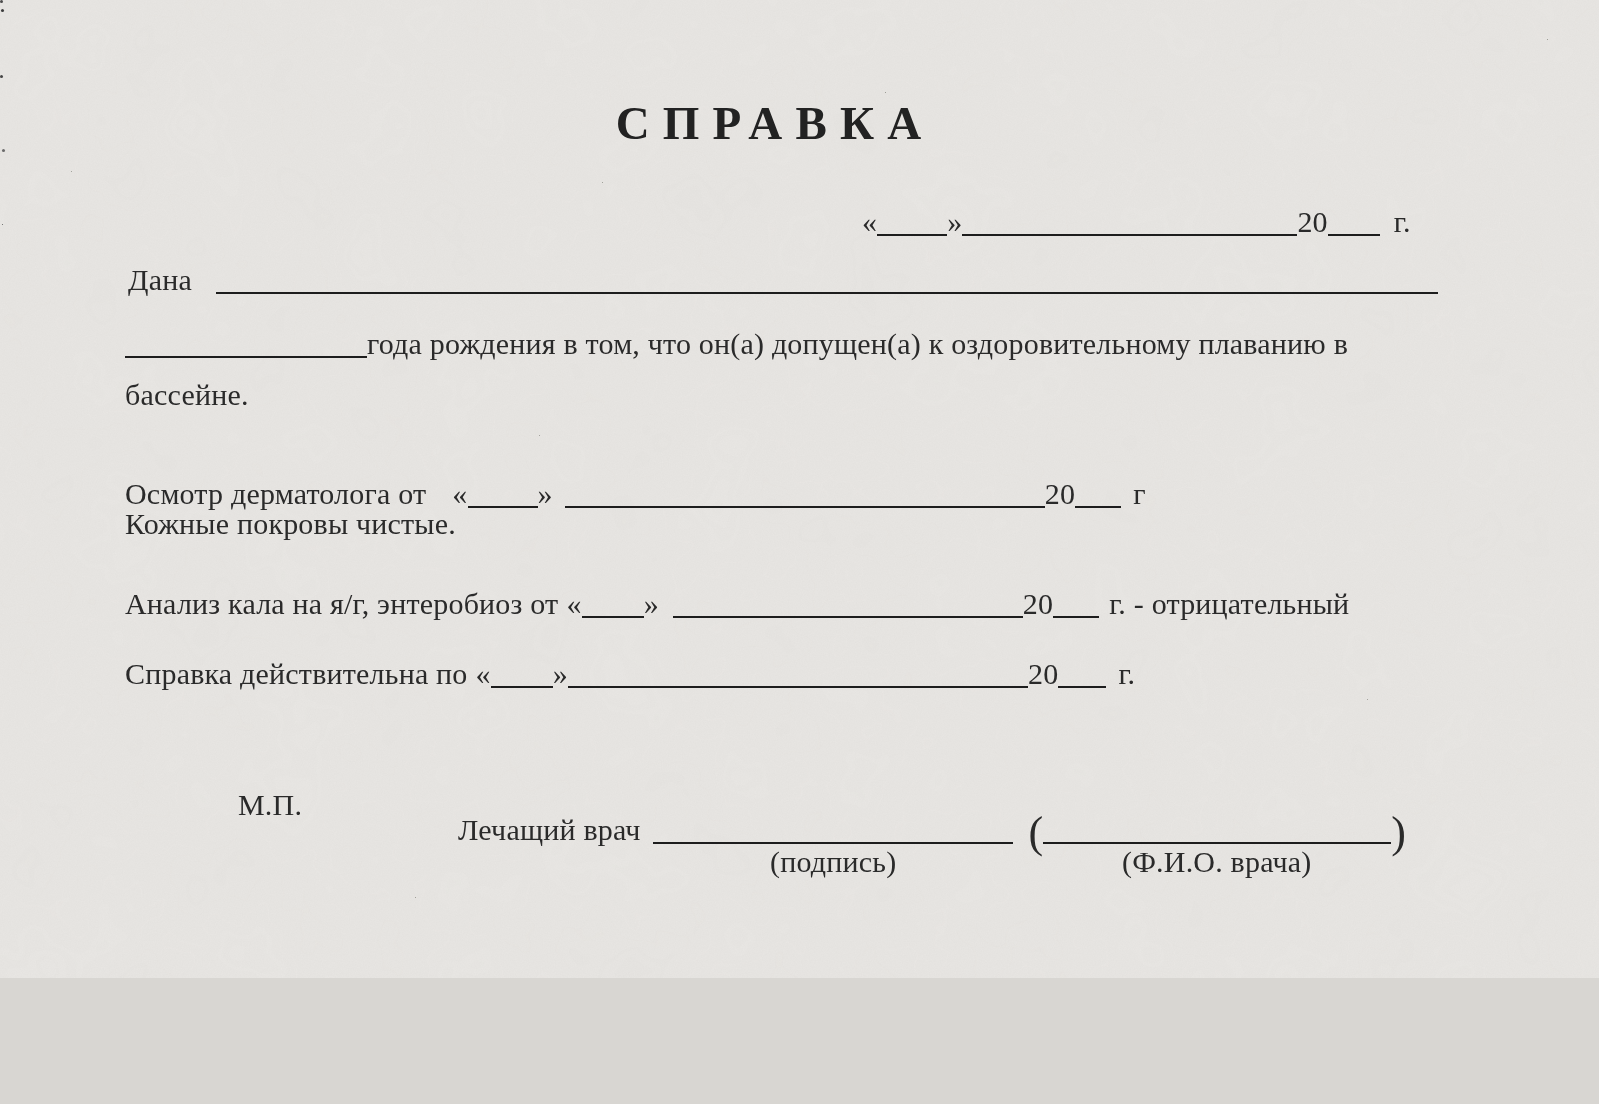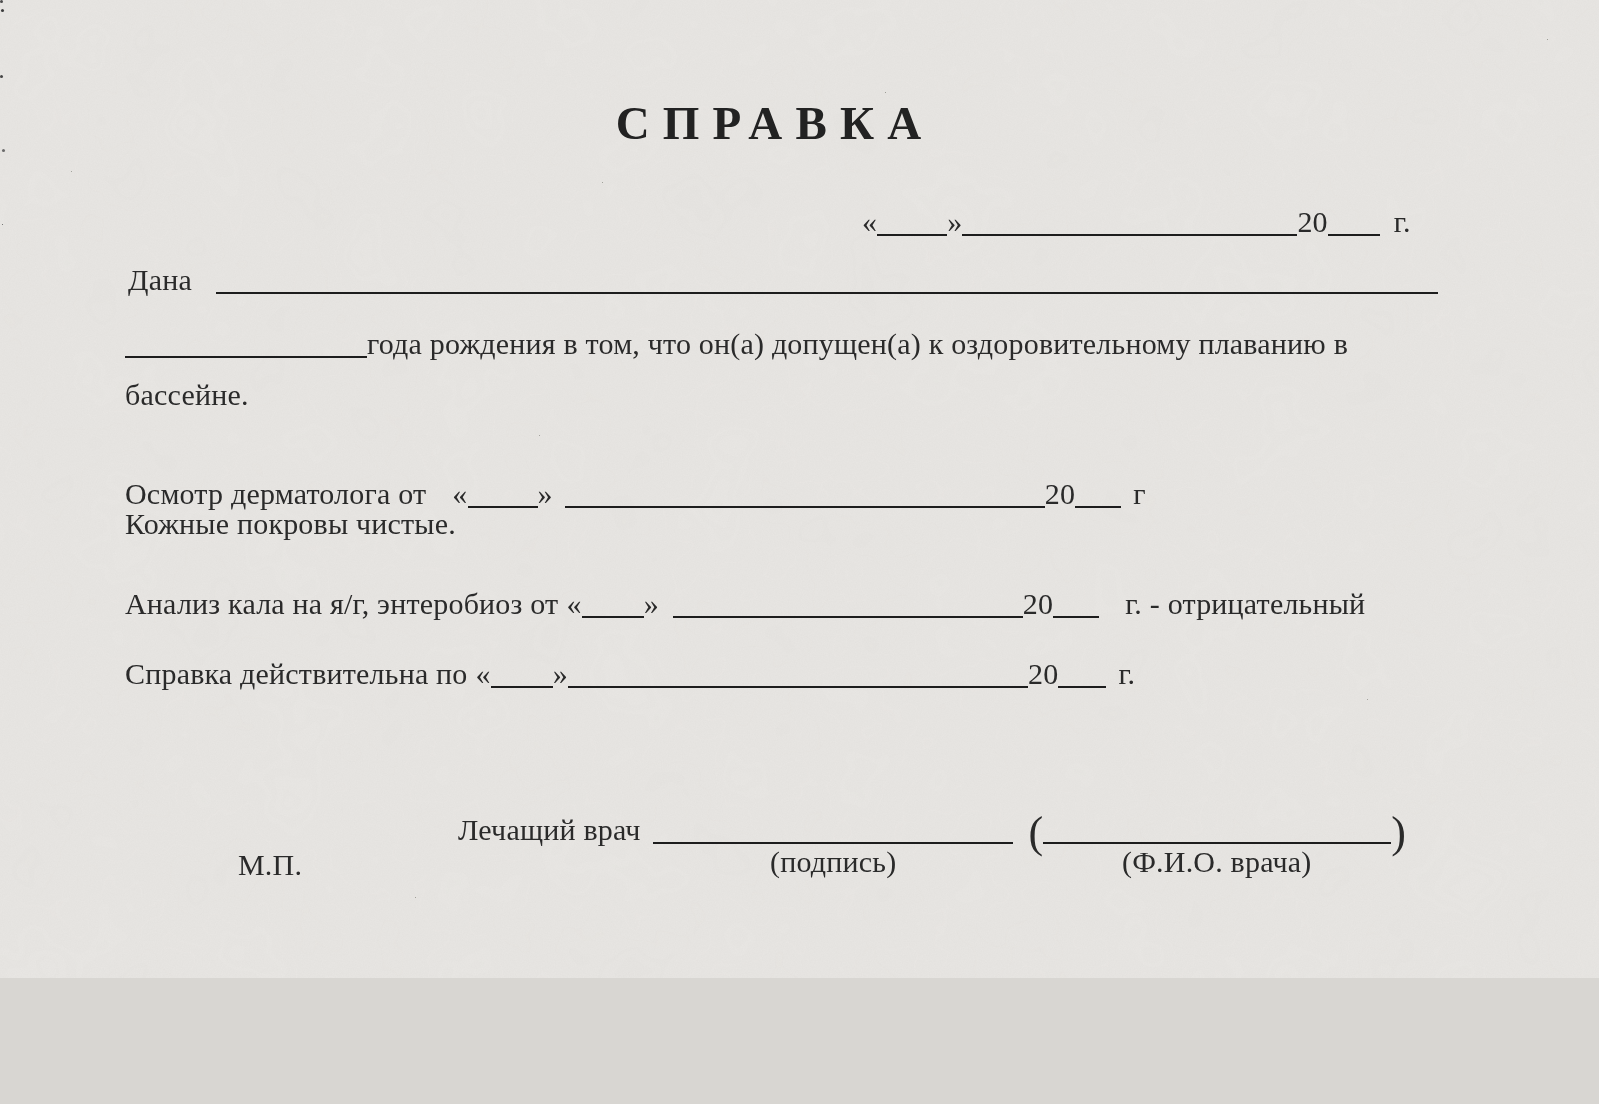--- a/index.html
+++ b/index.html
@@ -28,40 +28,40 @@
     display:inline-block;
     height:1em;
     border-bottom:2px solid var(--line);
     transform:translateY(4px);
   }
   
   .w46{width:46px}.w48{width:48px}.w52{width:52px}.w62{width:62px}
   .w70{width:70px}.w242{width:242px}.w335{width:335px}.w350{width:350px}
   .w348{width:348px}.w360{width:360px}.w460{width:460px}.w480{width:480px}
   .w1222{width:1222px}
-  .gap8{margin-left:8px}.gap10{margin-left:26px}.gap12{margin-left:12px}
+  .gap8{margin-left:8px}.gap10{margin-left:10px}.gap12{margin-left:12px}
   .gap14{margin-left:14px}.gap16{margin-left:16px}.gap24{margin-right:24px}
   .gap26{margin-left:26px}
   #title{
     top:96px;left:0;width:1550px;
     text-align:center;
     font-size:47px;
     font-weight:bold;
     letter-spacing:0.28em;
     color:#222;
   }
   #date-line{top:200px;left:862px;}
   #dana-line{top:246px;left:128px;margin-top:12px;}
   #birth-line{top:322px;left:125px;}
   #pool-line{top:378px;left:125px;}
   #derm-line{top:472px;left:125px;}
   #skin-line{top:507px;left:125px;}
   #stool-line{top:582px;left:125px;}
   #valid-line{top:652px;left:125px;}
-  #stamp{top:848px;left:238px;}
+  #stamp{top:788px;left:238px;}
   #doctor-line{top:808px;left:458px;}
   #sig-caption{top:845px;left:770px;}
   #fio-caption{top:845px;left:1122px;}
   .big-paren{
     font-size:44px;
     font-weight:400;
     vertical-align:-7px;
     letter-spacing:0;
   }
   .specks{

